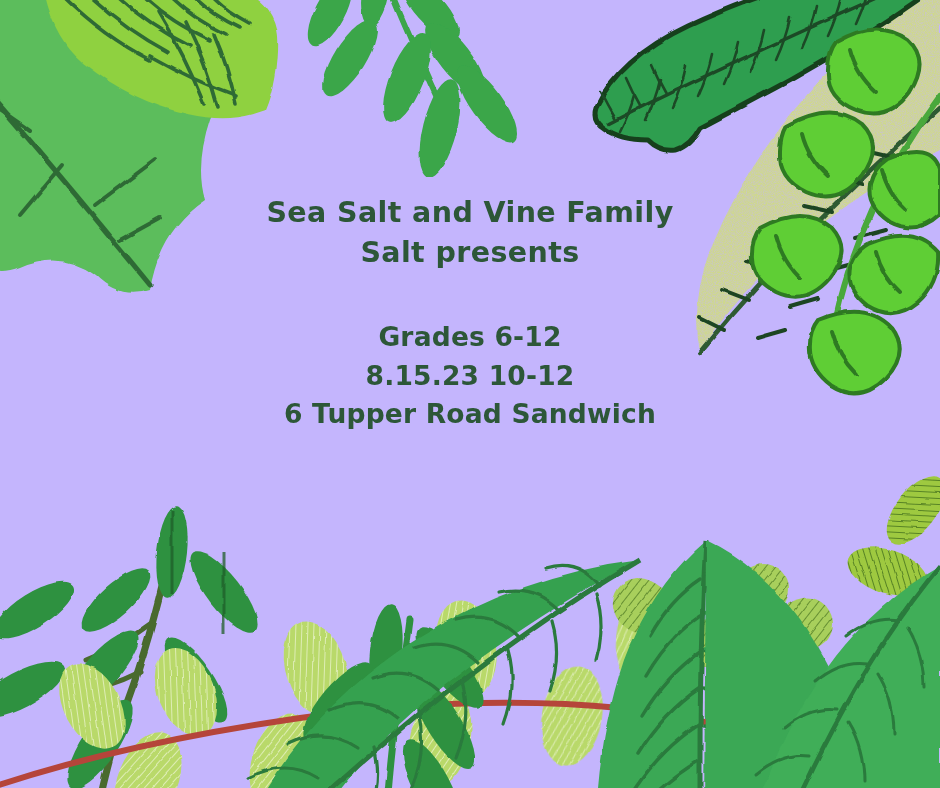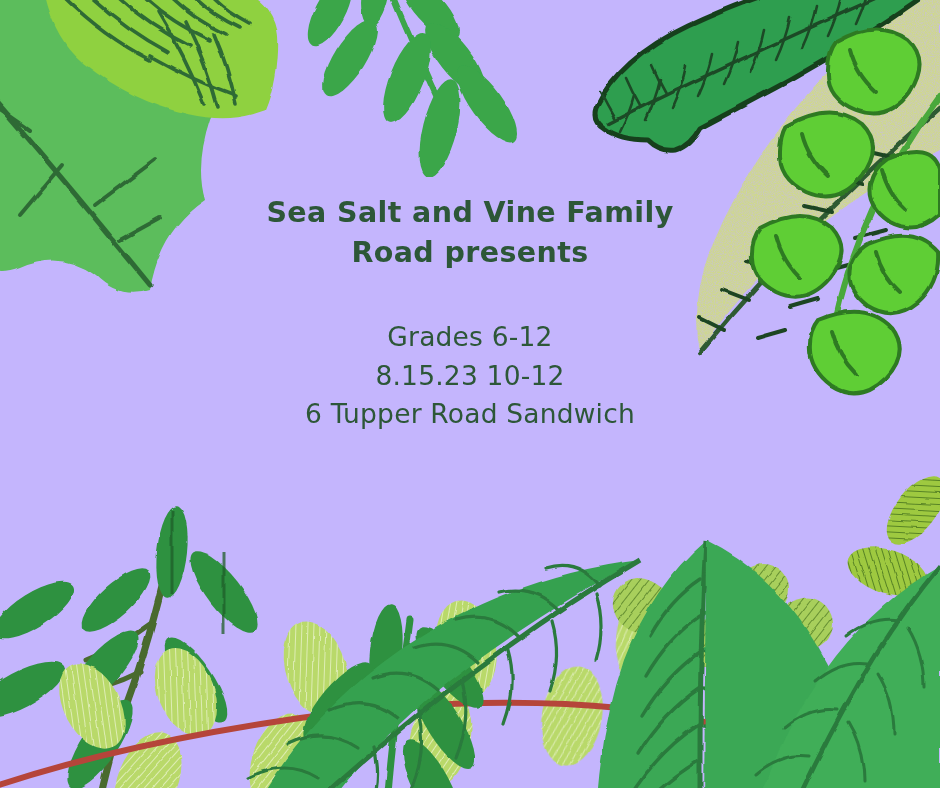--- a/index.html
+++ b/index.html
@@ -58,21 +58,21 @@
   }
   .headline-2 {
     margin-top: 29px;
     font-size: 67px;
   }
   .details {
     margin-top: 44px;
     text-align: center;
     color: #2d5738;
     font-size: 26.5px;
-    font-weight: normal;
+    font-weight: bold;
     line-height: 1.46;
     letter-spacing: 0.2px;
   }
 </style>
 </head>
 <body>
 
 <div id="poster" style="background: #c4b5fd; padding-left: 23px;">
 
   <svg class="art" viewBox="0 0 940 788" xmlns="http://www.w3.org/2000/svg">
@@ -335,21 +335,21 @@
           <path d="M 848,722 Q 864,748 864,782"></path>
         </g>
       </g>
     </g>
   </svg>
 
   <div class="content">
 
     <div class="presenter" style="color: rgb(45, 87, 56);">
       <div>Sea Salt and Vine Family</div>
-      <div>Road presents</div>
+      <div>Salt presents</div>
     </div>
 
 
 
     <div class="details" style="color: rgb(45, 87, 56);">
       <div>Grades 6-12</div>
       <div>8.15.23 10-12</div>
       <div>6 Tupper Road Sandwich</div>
     </div>
 

